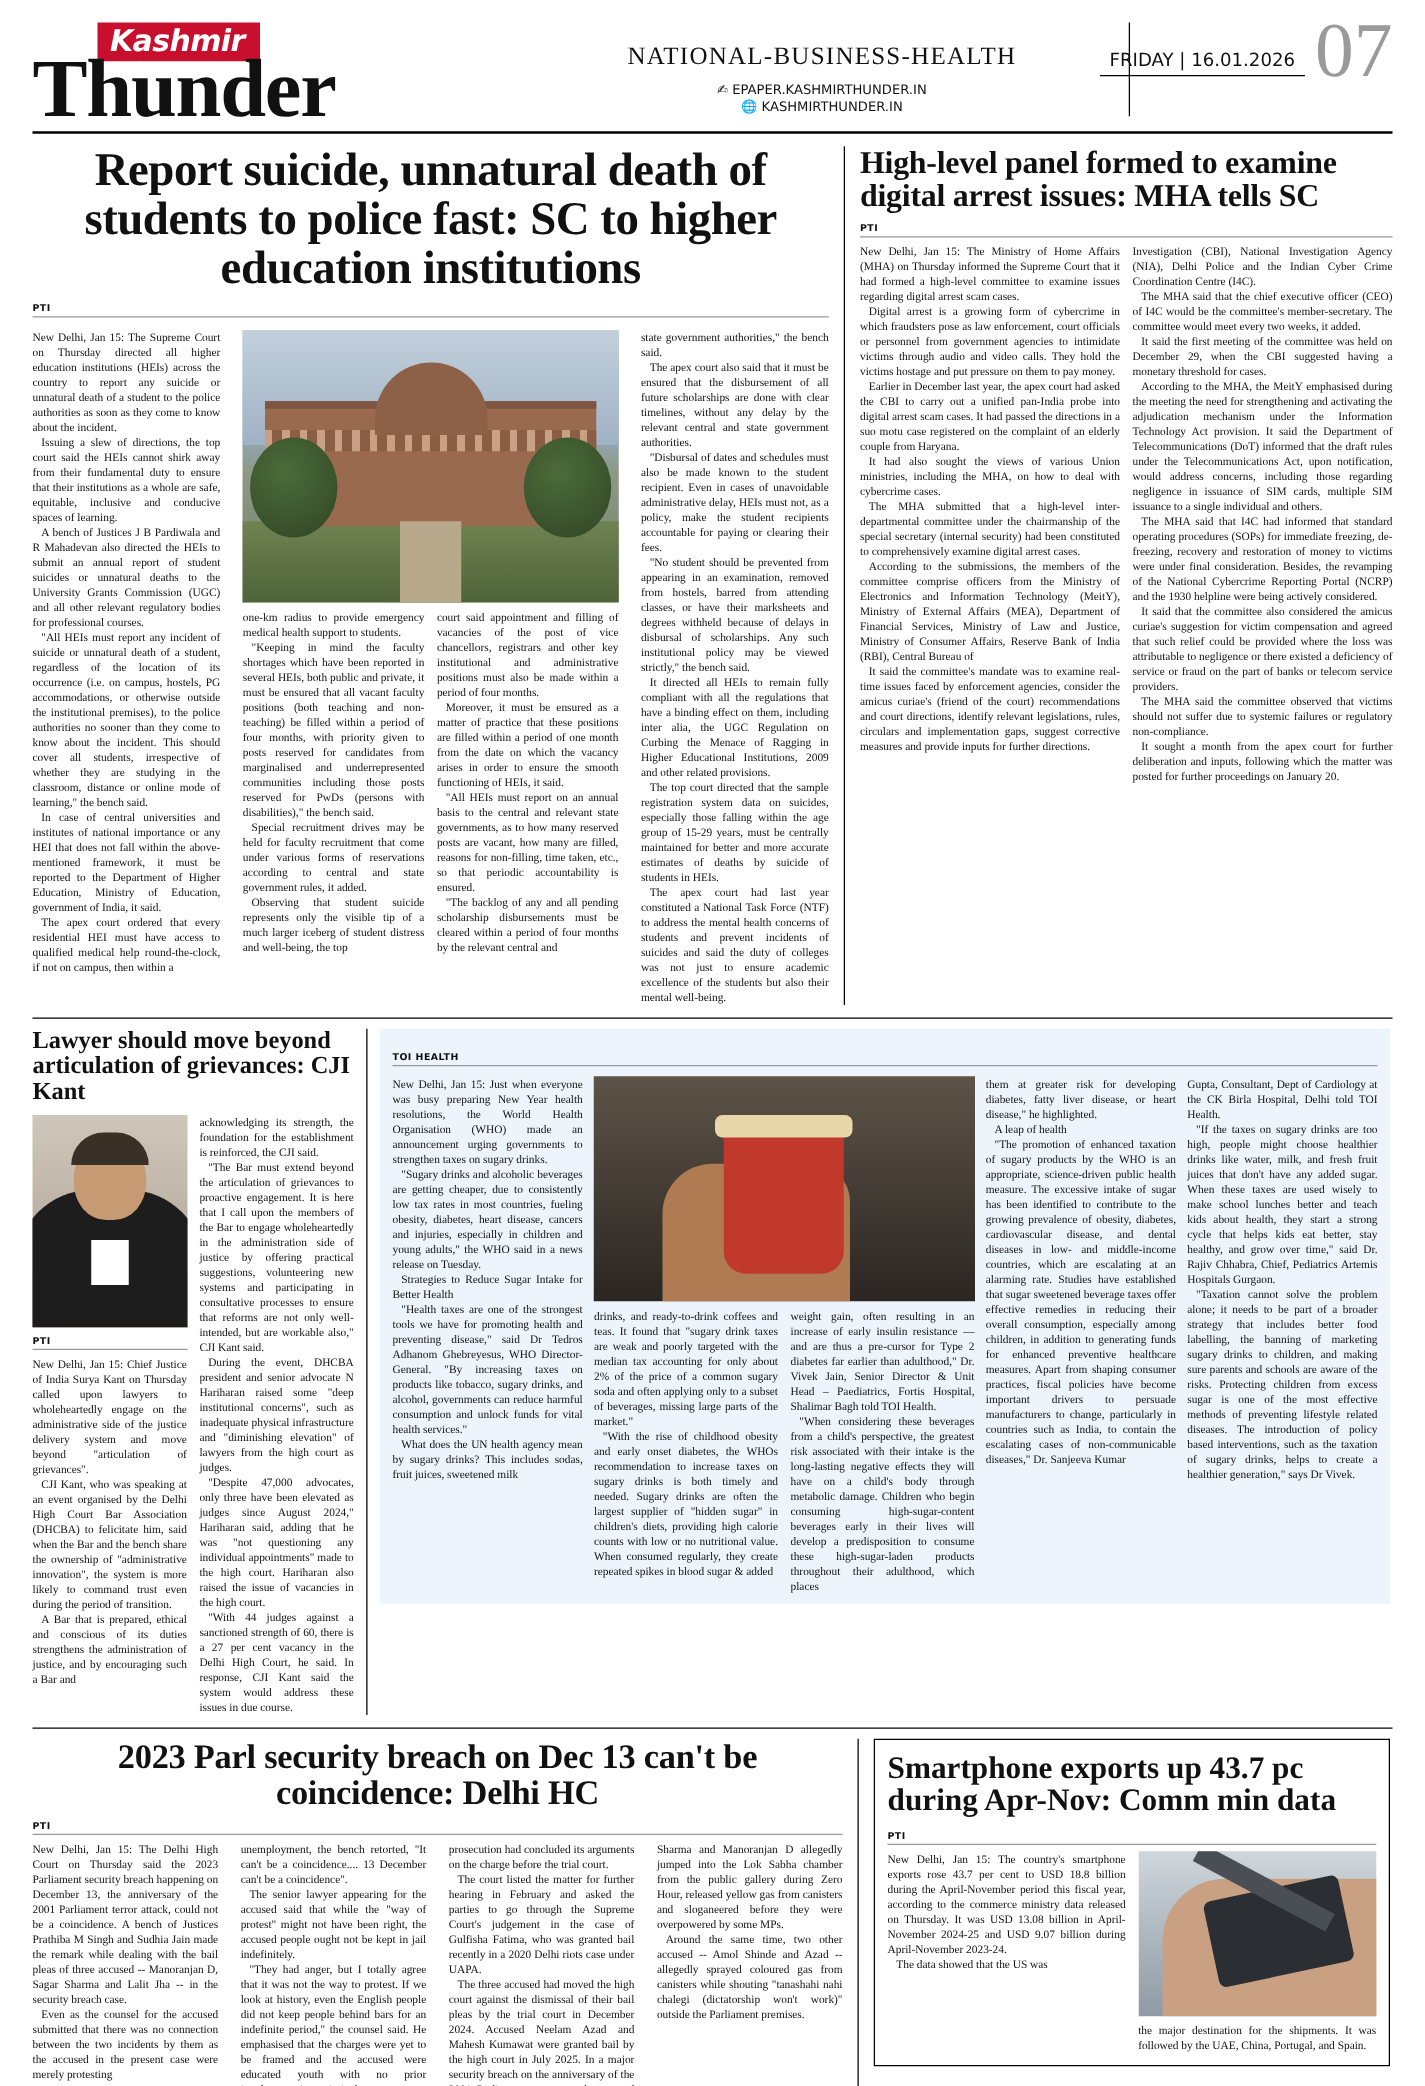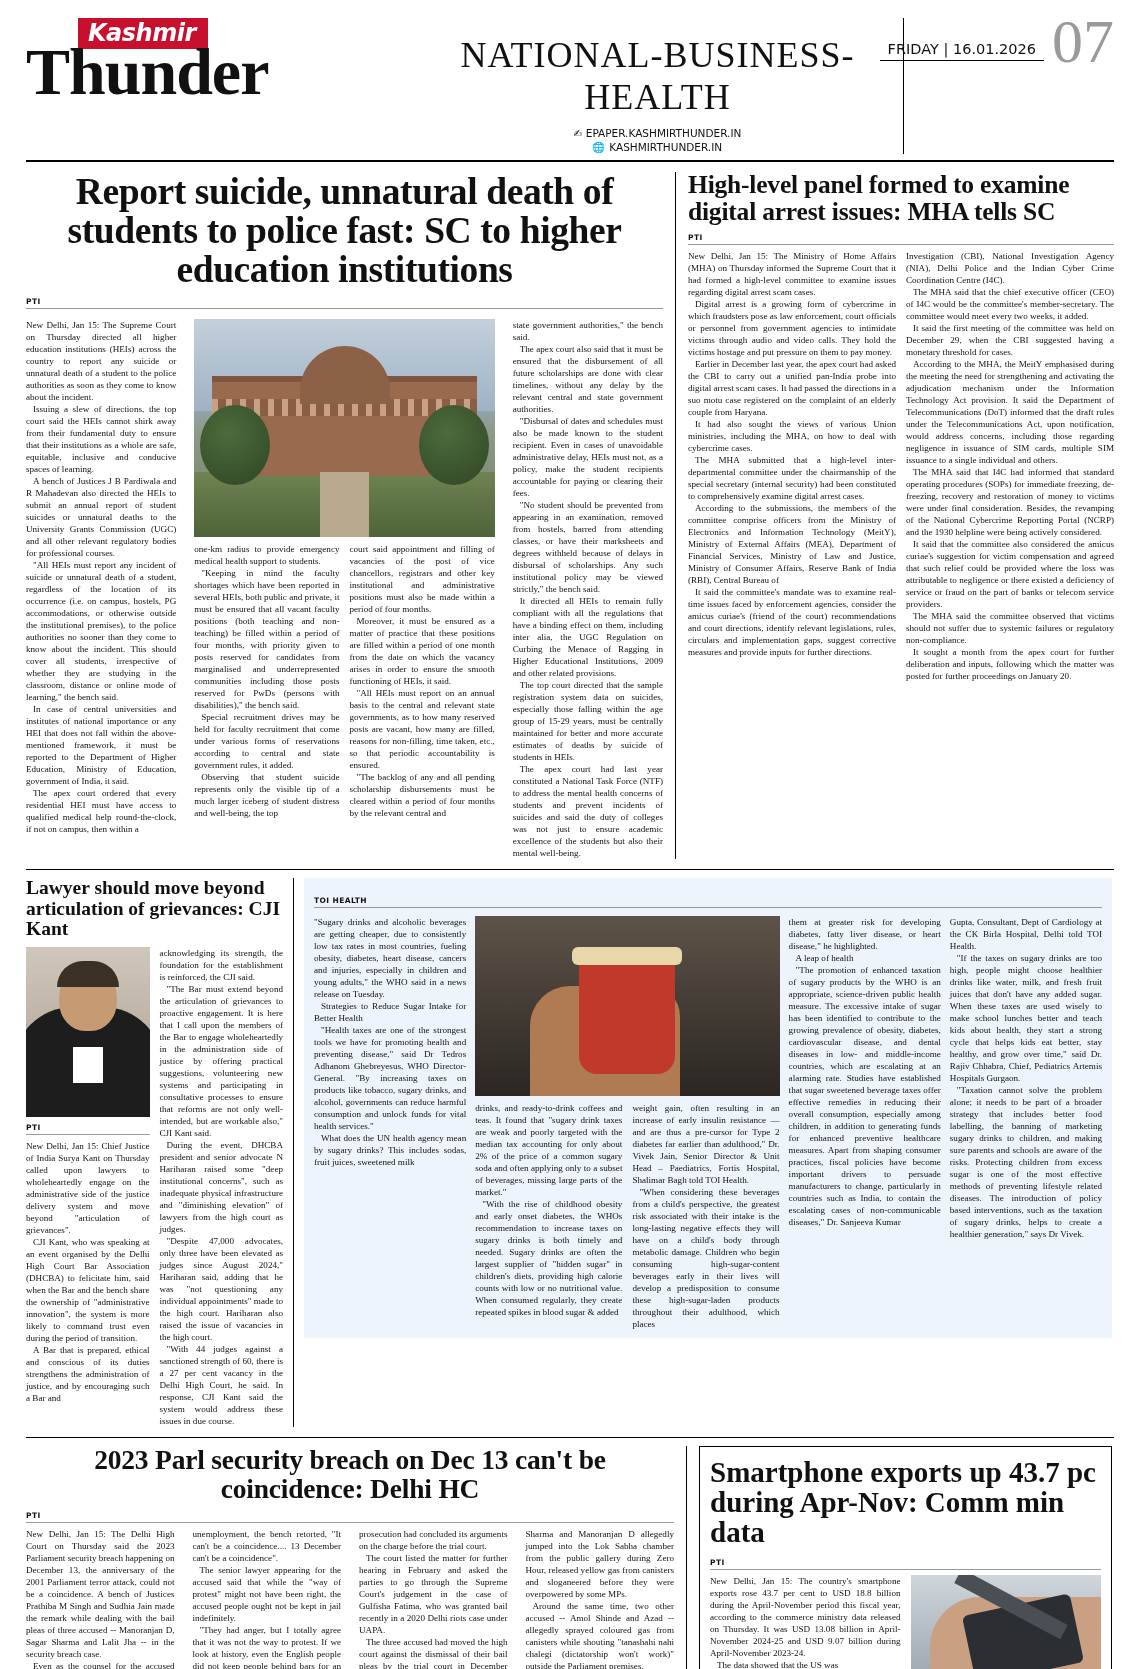--- a/index.html
+++ b/index.html
@@ -47,21 +47,21 @@
     letter-spacing: -1px;
   }
   .head-center {
     flex: 1;
     text-align: center;
     padding-top: 16px;
     border-right: 1px solid #000;
     padding-right: 14px;
   }
   .head-center .cats {
-    font-size: 36px;
+    font-size: 20px;
     letter-spacing: 1px;
     font-family: "Liberation Serif", serif;
   }
   .head-center .epaper {
     font-size: 10.5px;
     font-family: "DejaVu Sans", sans-serif;
     margin-top: 8px;
     line-height: 1.35;
   }
   .head-center .epaper .g { display:block; }
@@ -356,20 +356,21 @@
           <p>"With 44 judges against a sanctioned strength of 60, there is a 27 per cent vacancy in the Delhi High Court, he said. In response, CJI Kant said the system would address these issues in due course.</p>
         </div>
       </div>
     </div>
 
     <div class="mid-right">
       <div class="who-box">
         <div class="byline" style="margin-top:8px;">TOI HEALTH</div>
         <div class="cols5">
           <div class="body-col">
+            <p>New Delhi, Jan 15: Just when everyone was busy preparing New Year health resolutions, the World Health Organisation (WHO) made an announcement urging governments to strengthen taxes on sugary drinks.</p>
             <p>"Sugary drinks and alcoholic beverages are getting cheaper, due to consistently low tax rates in most countries, fueling obesity, diabetes, heart disease, cancers and injuries, especially in children and young adults," the WHO said in a news release on Tuesday.</p>
             <p>Strategies to Reduce Sugar Intake for Better Health</p>
             <p>"Health taxes are one of the strongest tools we have for promoting health and preventing disease," said Dr Tedros Adhanom Ghebreyesus, WHO Director-General. "By increasing taxes on products like tobacco, sugary drinks, and alcohol, governments can reduce harmful consumption and unlock funds for vital health services."</p>
             <p>What does the UN health agency mean by sugary drinks? This includes sodas, fruit juices, sweetened milk</p>
           </div>
           <div style="flex:2;">
             <div class="cup-photo">
               <div class="hand"></div>
               <div class="cup"></div>
               <div class="lid"></div>
@@ -423,21 +424,21 @@
         </div>
         <div class="body-col">
           <p>Sharma and Manoranjan D allegedly jumped into the Lok Sabha chamber from the public gallery during Zero Hour, released yellow gas from canisters and sloganeered before they were overpowered by some MPs.</p>
           <p>Around the same time, two other accused -- Amol Shinde and Azad -- allegedly sprayed coloured gas from canisters while shouting "tanashahi nahi chalegi (dictatorship won't work)" outside the Parliament premises.</p>
         </div>
       </div>
     </div>
 
     <div class="bot-right">
       <div class="border-box">
-        <h2 class="hl" style="font-size:29px;">Smartphone exports up 43.7 pc during Apr-Nov: Comm min data</h2>
+        <h2 class="hl" style="font-size:25px;">Smartphone exports up 43.7 pc during Apr-Nov: Comm min data</h2>
         <div class="byline" style="margin-top:10px;">PTI</div>
         <div class="cols2" style="margin-top:4px;">
           <div class="body-col">
             <p>New Delhi, Jan 15: The country's smartphone exports rose 43.7 per cent to USD 18.8 billion during the April-November period this fiscal year, according to the commerce ministry data released on Thursday. It was USD 13.08 billion in April-November 2024-25 and USD 9.07 billion during April-November 2023-24.</p>
             <p>The data showed that the US was</p>
           </div>
           <div>
             <div class="phone-photo" style="margin-top:0;">
               <div class="hand2"></div>
               <div class="device"></div>

